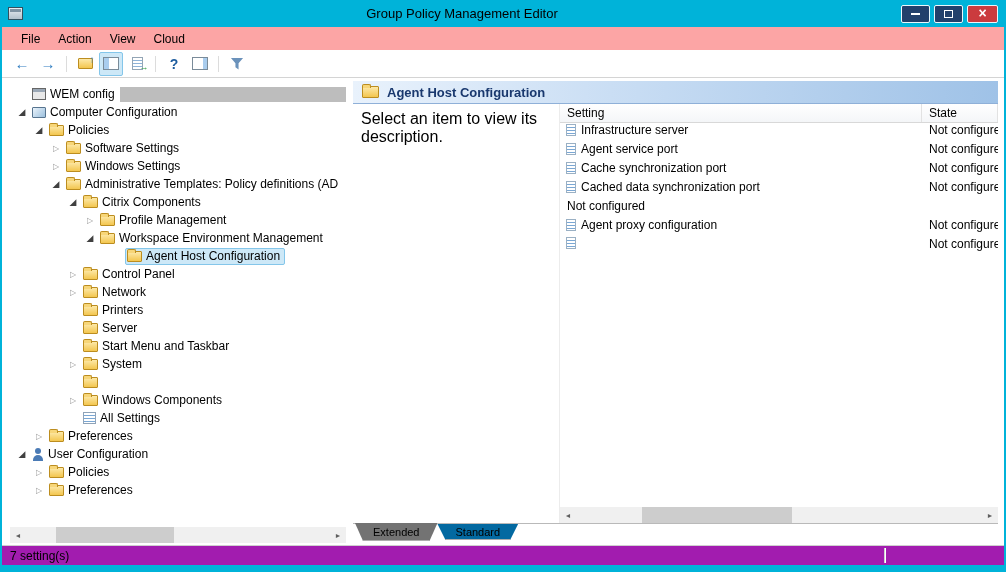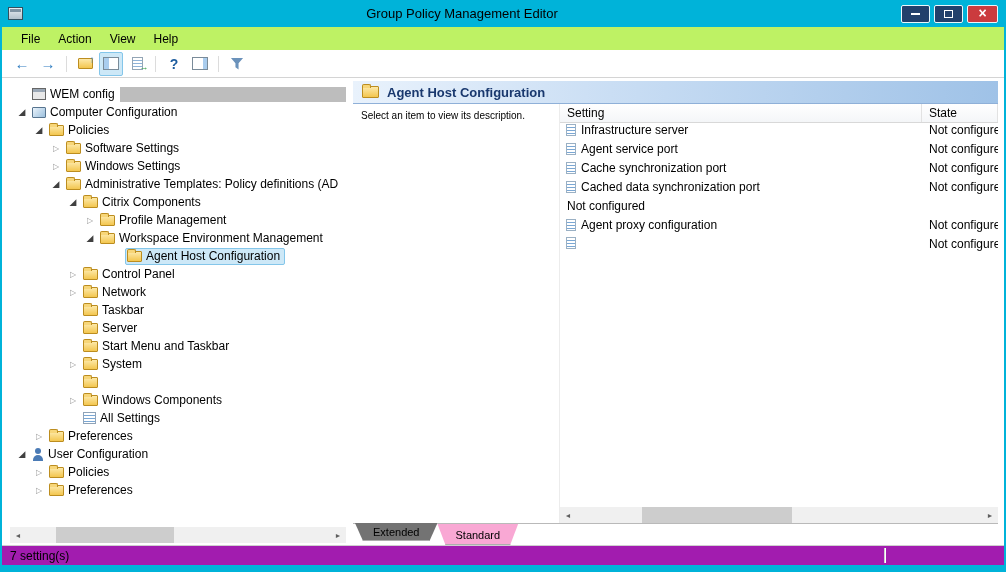--- a/index.html
+++ b/index.html
@@ -20,21 +20,21 @@
   .appicon::before{content:"";position:absolute;top:1px;left:1px;right:1px;height:3px;background:#7e93a2}
   .wtitle{flex:1;text-align:center;font-size:13px;color:#000}
   .capbtns{display:flex;gap:4px;flex:none}
   .capbtn{width:29px;height:18px;border:1px solid #eaf7fb;border-radius:2px;background:#22406b;display:flex;align-items:center;justify-content:center}
   .capbtn.close{background:#cb3b3e;width:31px}
   .g-min{width:9px;height:2px;background:#fff}
   .g-max{width:9px;height:8px;border:1px solid #fff}
   .g-x::before{content:"\00D7";color:#fff;font-size:14px;font-weight:bold;line-height:10px}
 
   
-  .menubar{height:23px;flex:none;display:flex;align-items:center;padding-left:10px;background:#bef264}
+  .menubar{height:23px;flex:none;display:flex;align-items:center;padding-left:10px;background:#fca5a5}
   .menuitem{padding:3px 9px}
   .toolbar{height:28px;flex:none;display:flex;align-items:center;padding-left:8px;gap:2px;background:#fff;border-bottom:1px solid #d4d4d4}
   .tbtn{width:24px;height:24px;display:flex;align-items:center;justify-content:center;border:1px solid transparent;border-radius:2px}
   .tbtn.pressed{background:var(--sel-bg);border-color:var(--sel-bd)}
   .tbsep{width:1px;height:16px;background:#dcdcdc;margin:0 4px}
   .ga::before{font-weight:bold;font-size:15px;color:#2e7cc0;line-height:1}
   .ga.back::before{content:"\2190"}
   .ga.fwd::before{content:"\2192"}
   .upfold{width:15px;height:11px;background:linear-gradient(#fde9a9,#f3c64f);border:1px solid #bc8d1f;border-radius:1px;position:relative}
   .upfold::after{content:"\2191";position:absolute;top:-5px;right:-3px;font-size:10px;font-weight:bold;color:#2e7cc0}
@@ -73,21 +73,21 @@
 
   .split{width:7px;flex:none}
 
   
   .rightpane{flex:1;min-width:0;display:flex;flex-direction:column;min-height:0}
   .chead{height:23px;flex:none;display:flex;align-items:center;gap:8px;padding-left:9px;
     background:linear-gradient(90deg,#e9f2fc 0%,#cadef4 40%,#9fc2e7 100%);border-bottom:1px solid #8fb0d8}
   .chead .ic.folder{width:17px;height:12px;margin:0}
   .chead-title{font-size:13px;font-weight:bold;color:#19386e}
   .rbody{flex:1;min-height:0;display:flex}
-  .desc{width:206px;flex:none;padding:6px 8px;font-size:10px}
+  .desc{width:206px;flex:none;padding:6px 8px;font-size:16px}
   .listcol{flex:1;min-width:0;display:flex;flex-direction:column;border-left:1px solid #ececec}
   .colhdr{height:19px;flex:none;display:flex;background:linear-gradient(#ffffff,#f4f6f8);border-bottom:1px solid #d8d8d8}
   .hc{display:flex;align-items:center;padding:0 7px;border-right:1px solid #e2e2e2;white-space:nowrap}
   .hc.setting{width:362px;flex:none}
   .hc.state{flex:1;overflow:hidden}
   .lrows{flex:1;overflow:hidden}
   .lrow{display:flex;align-items:flex-start;height:19px;white-space:nowrap}
   .lname{width:362px;flex:none;display:flex;align-items:center;padding-left:6px;overflow:hidden}
   .lstate{flex:1;overflow:hidden;padding-left:7px}
   .li-ic{width:10px;height:12px;flex:none;border:1px solid #9ab0c4;background:repeating-linear-gradient(#fff 0 2px,#7aa7d4 2px 3px);margin-right:5px}
@@ -100,21 +100,21 @@
   .strack{flex:1;position:relative}
   .sthumb{position:absolute;top:0;height:16px;background:#cdcdcd}
   .thumb-left{left:30px;width:118px}
   .thumb-mid{left:66px;width:150px}
 
   
   .tabstrip{height:20px;flex:none;display:flex;align-items:flex-start;background:#fff;border-top:1px solid #b9b9b9;padding-left:2px}
   .tab{display:flex;align-items:center;justify-content:center;padding:0 18px;font-size:11px;
     clip-path:polygon(0 0,100% 0,calc(100% - 8px) 100%,8px 100%);box-shadow:inset 0 -1px 0 #adadad}
   .tab.active{height:18px;margin-top:-1px;background:#737373}
-  .tab.inactive{height:21px;background:#f9a8d4}
+  .tab.inactive{height:16px;background:#0369a1}
 
   
   .statusbar{height:20px;flex:none;background:#a21caf;border-top:1px solid #cfcfcf;display:flex;align-items:center;padding-left:8px;position:relative}
   .statdiv{position:absolute;left:882px;top:2px;bottom:2px;width:1px;background:#d0d0d0;box-shadow:1px 0 0 #fff}
 </style>
 </head>
 <body>
 
 <div class="window">
 
@@ -131,21 +131,21 @@
       <span class="capbtn close">
           <span class="g-x"></span>
         </span>
     </span>
   </div>
 
   <div class="menubar">
     <span class="menuitem">File</span>
     <span class="menuitem">Action</span>
     <span class="menuitem">View</span>
-    <span class="menuitem">Help</span>
+    <span class="menuitem">Cloud</span>
   </div>
 
   <div class="toolbar">
     <span class="tbtn">
         <span class="ga back"></span>
       </span>
     <span class="tbtn">
         <span class="ga fwd"></span>
       </span>
     <span class="tbsep"></span>
@@ -283,21 +283,21 @@
               <span class="ic folder"></span>
               <span class="tl">Network</span>
             </span>
         </div>
 
         <div class="trow">
           <span class="ind i4"></span>
             <span class="tg n"></span>
           <span class="node">
               <span class="ic folder"></span>
-              <span class="tl">Taskbar</span>
+              <span class="tl">Printers</span>
             </span>
         </div>
 
         <div class="trow">
           <span class="ind i4"></span>
             <span class="tg n"></span>
           <span class="node">
               <span class="ic folder"></span>
               <span class="tl">Server</span>
             </span>

